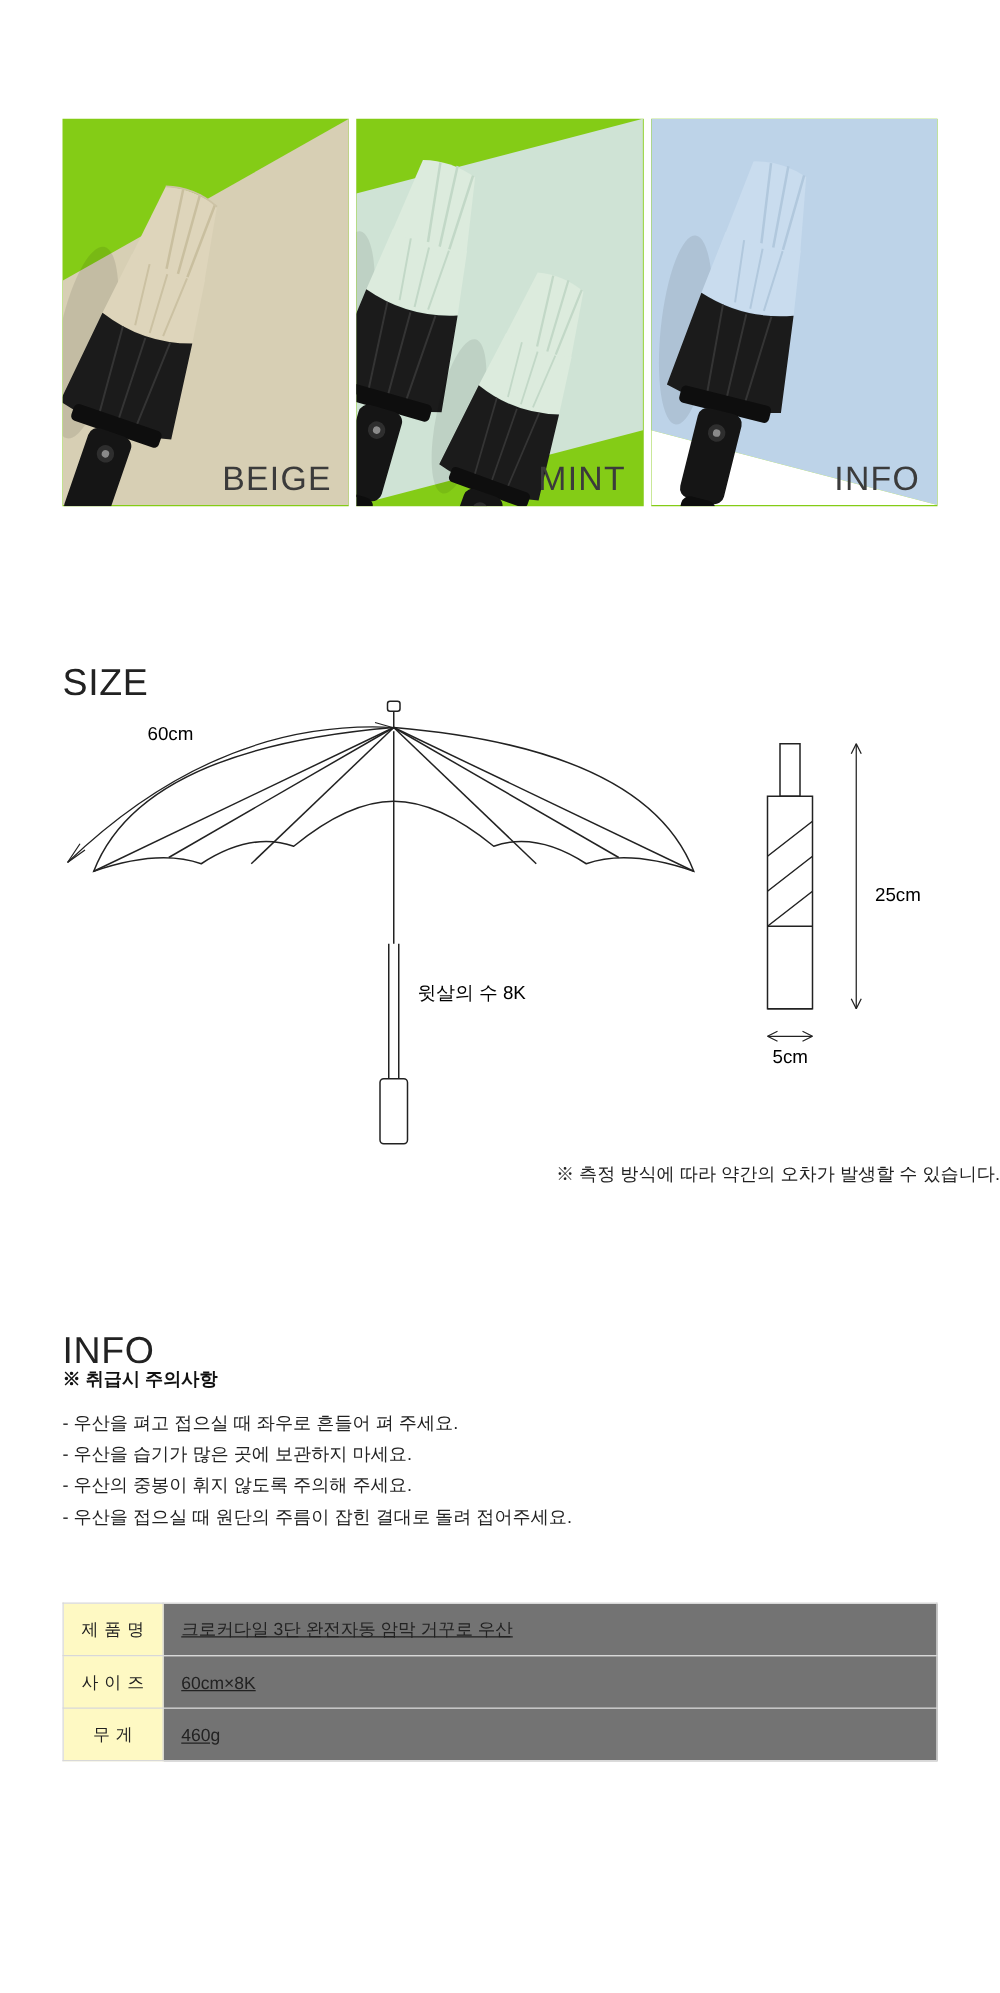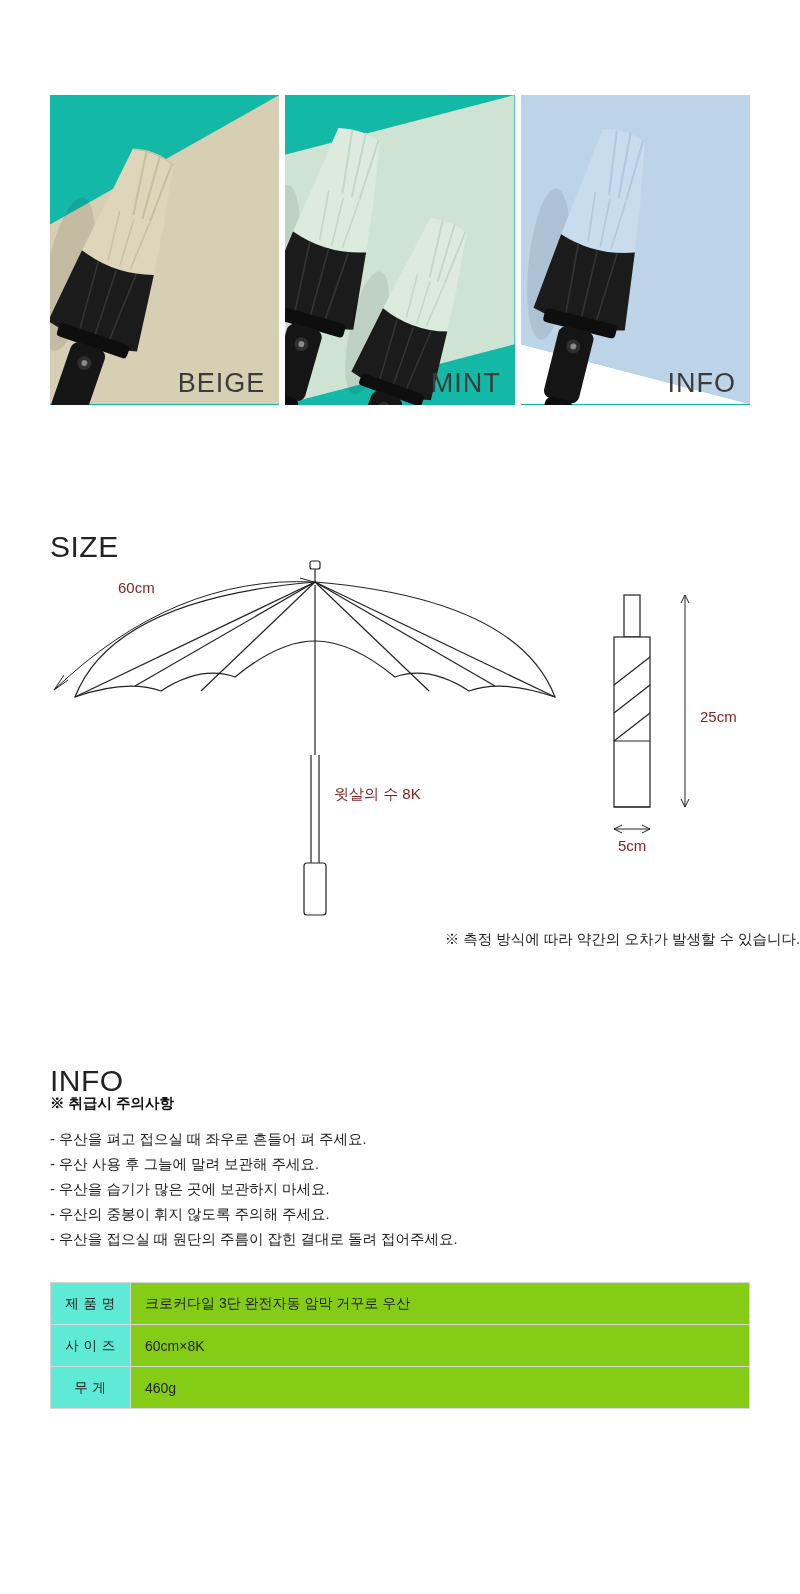--- a/index.html
+++ b/index.html
@@ -20,21 +20,21 @@
     position: absolute;
     top: 95px; left: 50px;
     width: 700px; height: 310px;
     display: flex;
     gap: 6px;
   }
   .color-card {
     position: relative;
     width: 230px; height: 310px;
     overflow: hidden;
-    background: #14b8a6;
+    background: #84cc16;
   }
   .color-card .wedge {
     position: absolute;
     inset: 0;
   }
   .color-card .label {
     position: absolute;
     right: 14px; bottom: 6px;
     font-size: 27px;
     letter-spacing: 1px;
@@ -64,21 +64,21 @@
   .size-note {
     position: absolute;
     top: 930px; left: 0; width: 800px;
     text-align: right;
     font-size: 14.5px;
     color: #222;
   }
   .dim-text {
     position: absolute;
     font-size: 15px;
-    color: #7f1d1d;
+    color: #000000;
   }
 
   
   .info-block {
     position: absolute;
     top: 1094px; left: 50px;
     width: 700px;
   }
   .info-head {
     font-size: 14.5px;
@@ -101,30 +101,31 @@
     font-size: 14px;
   }
   .spec-table tr { height: 42px; }
   .spec-table td {
     border: 1px solid #d8d8d8;
     padding: 0 14px;
     vertical-align: middle;
   }
   .spec-table td.k {
     width: 80px;
-    background: #5eead4;
+    background: #fef9c3;
     text-align: center;
     color: #222;
     letter-spacing: 0.5px;
     font-size: 13.5px;
   }
   .spec-table td.v {
-    background: #84cc16;
+    background: #737373;
     color: #222;
     font-size: 14px;
+    text-decoration: underline;
   }
 </style>
 </head>
 <body>
 
 <div class="colors">
 
   <div class="color-card">
     <svg class="wedge" viewBox="0 0 230 310" preserveAspectRatio="none">
       <polygon points="0,130 230,0 230,310 0,310" fill="#d7cfb4"></polygon>
@@ -267,21 +268,20 @@
   <div class="dim-text" style="left:578px; top:292px;">5cm</div>
 </div>
 
 <div class="size-note">※ 측정 방식에 따라 약간의 오차가 발생할 수 있습니다.</div>
 
 <div class="sec-title" id="info-title">INFO</div>
 
 <div class="info-block">
   <div class="info-head">※ 취급시 주의사항</div>
   <div class="info-line">- 우산을 펴고 접으실 때 좌우로 흔들어 펴 주세요.</div>
-  <div class="info-line">- 우산 사용 후 그늘에 말려 보관해 주세요.</div>
   <div class="info-line">- 우산을 습기가 많은 곳에 보관하지 마세요.</div>
   <div class="info-line">- 우산의 중봉이 휘지 않도록 주의해 주세요.</div>
   <div class="info-line">- 우산을 접으실 때 원단의 주름이 잡힌 결대로 돌려 접어주세요.</div>
 </div>
 
 <table class="spec-table">
   <tbody>
     <tr>
       <td class="k">제 품 명</td>
       <td class="v">크로커다일 3단 완전자동 암막 거꾸로 우산</td>

